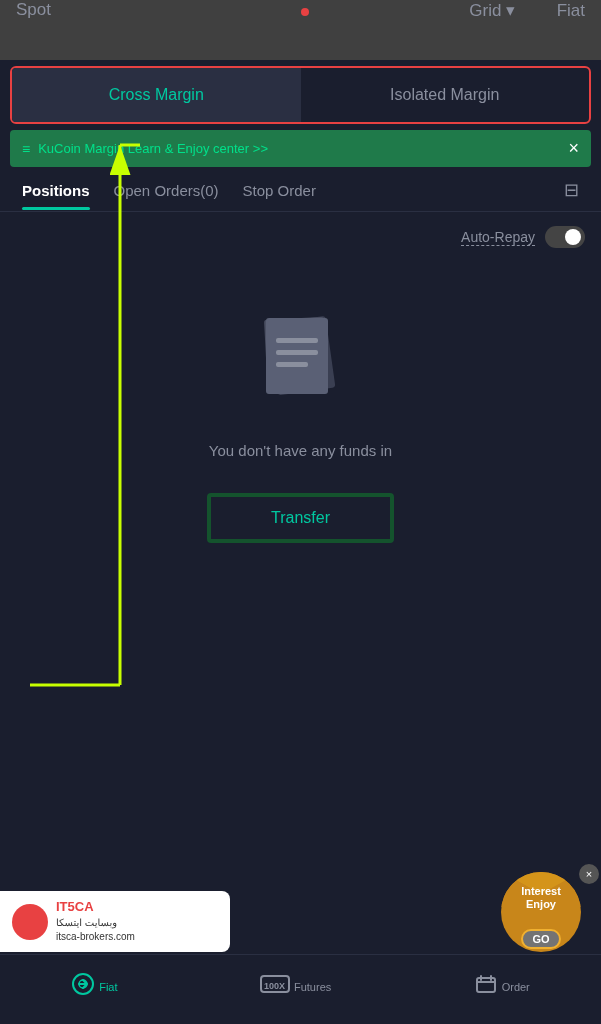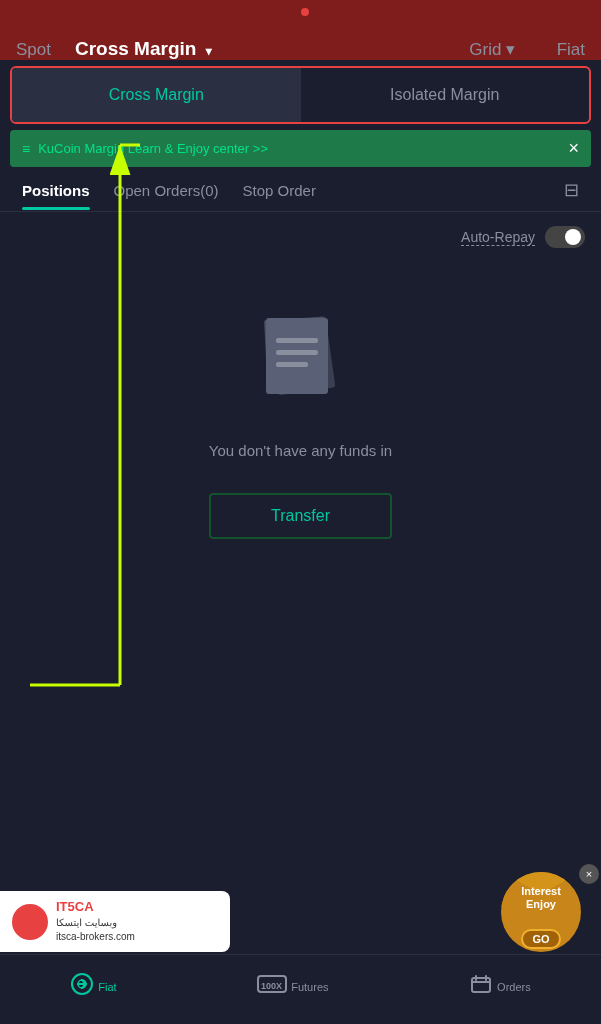--- a/index.html
+++ b/index.html
@@ -9,24 +9,24 @@
       background: #1a1e2e;
       font-family: -apple-system, BlinkMacSystemFont, 'Segoe UI', sans-serif;
       color: #fff;
       overflow: hidden;
       position: relative;
     }
 
     
     .top-nav {
       display: flex;
-      align-items: flex-end;
+      align-items: flex-start;
       padding: 0 16px;
       height: 60px;
-      background: #7f1d1d;
+      background: #404040;
       gap: 24px;
       position: relative;
     }
     .top-nav .nav-item {
       color: #8a8f9e;
       font-size: 17px;
       font-weight: 400;
       cursor: pointer;
     }
     .top-nav .nav-item.active {
@@ -205,21 +205,21 @@
       margin-bottom: 24px;
     }
     .empty-text {
       color: #8a8f9e;
       font-size: 15px;
       text-align: center;
       line-height: 1.5;
       margin-bottom: 30px;
     }
     .transfer-btn {
-      border: 2px solid #14532d;
+      border: 4px solid #14532d;
       color: #00c8a0;
       background: transparent;
       border-radius: 4px;
       padding: 12px 60px;
       font-size: 16px;
       cursor: pointer;
     }
 
     
     .interest-free {
@@ -257,21 +257,21 @@
       overflow: hidden;
     }
     .if-text {
       font-size: 11px;
       font-weight: 700;
       color: #fff;
       line-height: 1.2;
       text-align: center;
     }
     .if-go {
-      background: #a16207;
+      background: #737373;
       border: 2px solid #f0b030;
       border-radius: 10px;
       padding: 2px 8px;
       font-size: 11px;
       font-weight: 700;
       color: #fff;
       margin-top: 18px;
     }
 
     
@@ -330,24 +330,20 @@
       color: #333;
       line-height: 1.4;
     }
   </style>
 </head>
 <body>
 
 <div class="top-nav">
   <div class="nav-dot"></div>
   <span class="nav-item">Spot</span>
-  <span class="nav-item active">
-    <span>Cross Margin</span>
-    <span class="dropdown-arrow">▾</span>
-  </span>
   <div class="nav-right">
     <span class="nav-item">
       <span>Grid</span>
       <span class="dropdown-arrow">▾</span>
     </span>
     <span class="nav-item">Fiat</span>
   </div>
 </div>
 
 <div class="margin-toggle">
@@ -461,15 +457,15 @@
     <span class="bottom-label">Futures</span>
   </div>
   <div class="bottom-item">
     <div class="bottom-icon">
       <svg width="24" height="24" viewBox="0 0 24 24" fill="none" xmlns="http://www.w3.org/2000/svg">
         <rect x="3" y="6" width="18" height="14" rx="2" stroke="#8a8f9e" stroke-width="2"></rect>
         <path d="M3 10h18" stroke="#8a8f9e" stroke-width="2"></path>
         <path d="M7 4v4M17 4v4" stroke="#8a8f9e" stroke-width="2" stroke-linecap="round"></path>
       </svg>
     </div>
-    <span class="bottom-label">Orders</span>
+    <span class="bottom-label">Order</span>
   </div>
 </div>
 
 </body></html>

